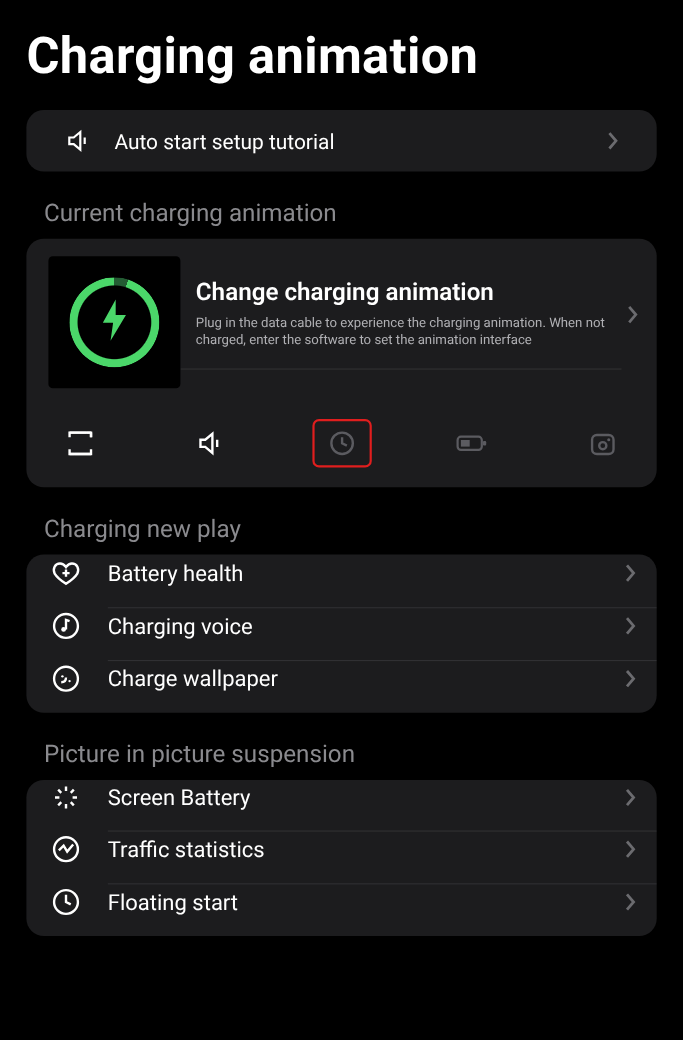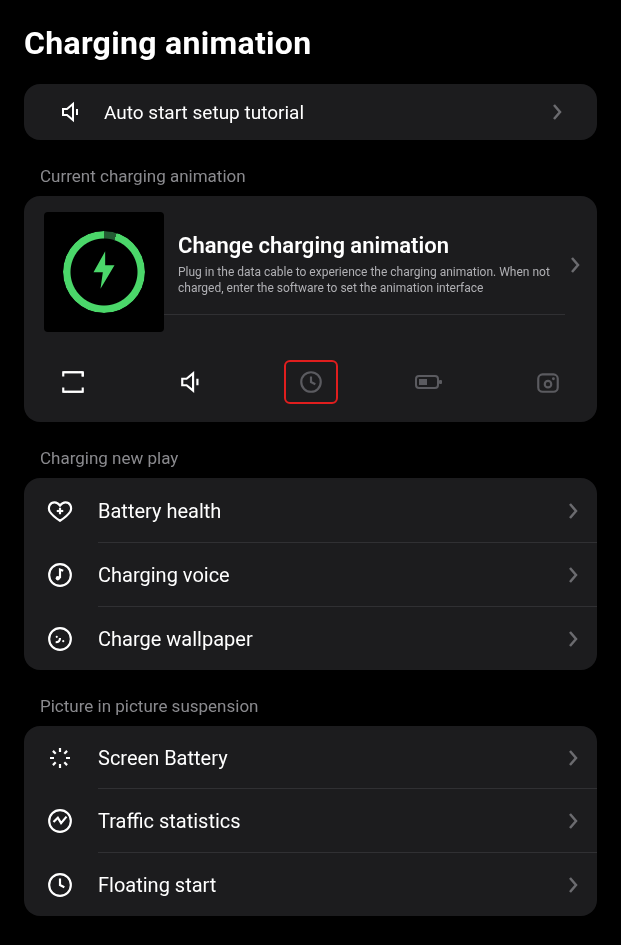--- a/index.html
+++ b/index.html
@@ -8,28 +8,28 @@
     height: 945px;
     background: #000;
     color: #fff;
     font-family: -apple-system, BlinkMacSystemFont, "Segoe UI", Roboto, Helvetica, Arial, sans-serif;
     overflow: hidden;
   }
   .page {
     padding: 24px 24px 0 24px;
   }
   .page-title {
-    font-size: 32px;
+    font-size: 46px;
     font-weight: 700;
     letter-spacing: 0.3px;
     margin-bottom: 22px;
   }
 
   .section-label {
-    font-size: 17px;
+    font-size: 22px;
     color: #8a8a8e;
     margin: 26px 0 10px 16px;
   }
 
   .card {
     background: #1c1c1e;
     border-radius: 16px;
     overflow: hidden;
   }
 
@@ -130,21 +130,21 @@
     cursor: pointer;
     color: #5b5b60;
   }
   .tool-btn.active-white { color: #fff; }
   .tool-btn.highlighted {
     border: 2px solid #e01e1e;
   }
 
   
   .list .row {
-    padding: 20px 18px 18px 22px;
+    padding: 4px 18px 18px 22px;
     align-items: center;
   }
   .list .row-icon { margin-right: 24px; }
   .list .row .row-label { font-size: 20px; }
   .list .row {
     position: relative;
   }
   .list .row + .row::before{
     content:"";
     position:absolute;

